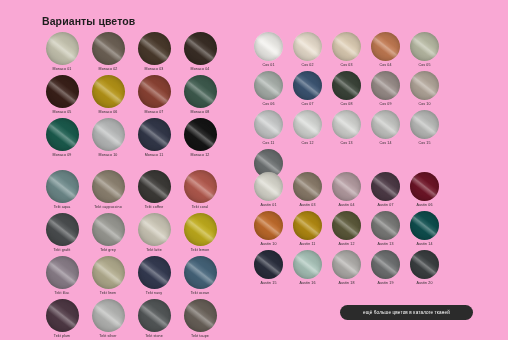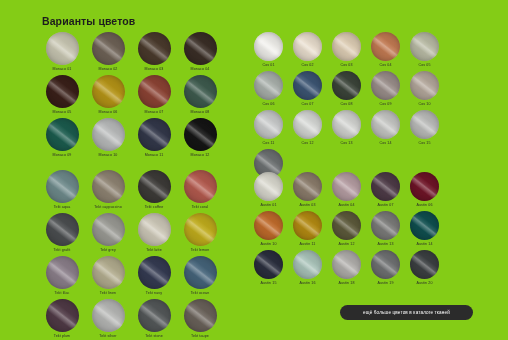--- a/index.html
+++ b/index.html
@@ -5,21 +5,21 @@
   * { box-sizing: border-box; margin: 0; padding: 0; }
   html, body {
     width: 508px; height: 340px;
     background: #ffffff;
     font-family: "Liberation Sans", sans-serif;
     overflow: hidden;
   }
   #page {
     position: relative;
     width: 508px; height: 340px;
-    background: #84cc16;
+    background: #f9a8d4;
   }
 
   #page-title {
     position: absolute;
     left: 42px; top: 15px;
     font-size: 10.5px;
     font-weight: bold;
     color: #1d1d1d;
     letter-spacing: 0.1px;
   }

